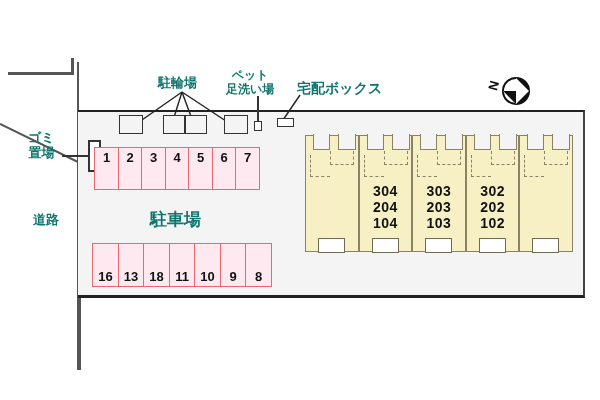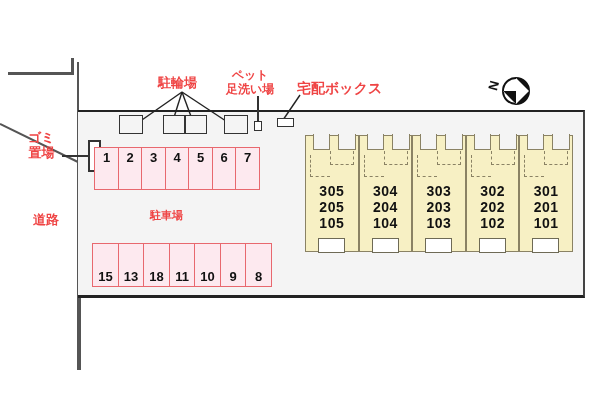--- a/index.html
+++ b/index.html
@@ -25,27 +25,27 @@
     position:absolute;left:77px;top:62px;width:2px;height:308px;
     background:#555;
   }
 
   
   .corner-h{position:absolute;left:8px;top:72px;width:66px;height:3px;background:#555;}
   .corner-v{position:absolute;left:71px;top:58px;width:3px;height:17px;background:#555;}
   .roadline-v{position:absolute;left:79px;top:152px;width:2px;height:218px;background:#555;}
 
   
-  .lbl{position:absolute;color:#ef4444;white-space:nowrap;font-weight:700;}
+  .lbl{position:absolute;color:#0f766e;white-space:nowrap;font-weight:700;}
   .lbl-gomi{left:28px;top:130px;font-size:13px;line-height:15px;letter-spacing:0px;text-align:right;}
   .lbl-road{left:33px;top:211px;font-size:13px;}
   .lbl-chuurin{left:158px;top:74px;font-size:13px;}
   .lbl-pet{left:226px;top:68px;font-size:12px;line-height:14px;text-align:center;}
   .lbl-takuhai{left:297px;top:80px;font-size:14px;}
-  .lbl-chuusha{left:150px;top:208px;font-size:11px;}
+  .lbl-chuusha{left:150px;top:208px;font-size:17px;}
 
   
   .gomi-leader{position:absolute;left:62px;top:155px;width:28px;height:2px;background:#333;}
   .gomi-box{
     position:absolute;left:88px;top:140px;width:13px;height:32px;
     background:#fff;border:2px solid #333;box-sizing:border-box;
   }
 
   
   .bike{
@@ -176,41 +176,36 @@
   <div class="stallrow row-top" id="row-top">
       <div class="stall">1</div>
       <div class="stall">2</div>
       <div class="stall">3</div>
       <div class="stall">4</div>
       <div class="stall">5</div>
       <div class="stall">6</div>
       <div class="stall">7</div>
     </div>
   <div class="stallrow row-bot" id="row-bot">
-      <div class="stall">15</div>
+      <div class="stall">16</div>
       <div class="stall">13</div>
       <div class="stall">18</div>
       <div class="stall">11</div>
       <div class="stall">10</div>
       <div class="stall">9</div>
       <div class="stall">8</div>
     </div>
 
   <div class="building" id="building">
       <div class="unit" style="left: 0px; width: 53.6px;">
         <div class="unit-body"></div>
         <div class="notch" style="left: 8px; width: 17px;"></div>
         <div class="notch" style="left: 33px; width: 18px;"></div>
         <div class="dash" style="left: 5px; top: 20px; width: 20px; height: 22px; border-bottom-width: 1.4px; border-left-width: 1.4px; border-right: none; border-top: none;"></div>
         <div class="dash" style="left: 25px; top: 16px; width: 24px; height: 14px; border-right-width: 1.4px; border-bottom-width: 1.4px; border-left-width: 1.4px; border-top: none;"></div>
-        <div class="unit-nums">
-          <div>305</div>
-          <div>205</div>
-          <div>105</div>
-        </div>
         <div class="entrance" style="left: 13px; width: 27px;"></div>
       </div>
       <div class="unit" style="left: 53.6px; width: 53.6px;">
         <div class="unit-body"></div>
         <div class="notch" style="left: 8px; width: 17px;"></div>
         <div class="notch" style="left: 33px; width: 18px;"></div>
         <div class="dash" style="left: 5px; top: 20px; width: 20px; height: 22px; border-bottom-width: 1.4px; border-left-width: 1.4px; border-right: none; border-top: none;"></div>
         <div class="dash" style="left: 25px; top: 16px; width: 24px; height: 14px; border-right-width: 1.4px; border-bottom-width: 1.4px; border-left-width: 1.4px; border-top: none;"></div>
         <div class="unit-nums">
           <div>304</div>
@@ -244,25 +239,20 @@
           <div>102</div>
         </div>
         <div class="entrance" style="left: 13px; width: 27px;"></div>
       </div>
       <div class="unit" style="left: 214.4px; width: 53.6px;">
         <div class="unit-body"></div>
         <div class="notch" style="left: 8px; width: 17px;"></div>
         <div class="notch" style="left: 33px; width: 18px;"></div>
         <div class="dash" style="left: 5px; top: 20px; width: 20px; height: 22px; border-bottom-width: 1.4px; border-left-width: 1.4px; border-right: none; border-top: none;"></div>
         <div class="dash" style="left: 25px; top: 16px; width: 24px; height: 14px; border-right-width: 1.4px; border-bottom-width: 1.4px; border-left-width: 1.4px; border-top: none;"></div>
-        <div class="unit-nums">
-          <div>301</div>
-          <div>201</div>
-          <div>101</div>
-        </div>
         <div class="entrance" style="left: 13px; width: 27px;"></div>
       </div>
     </div>
 
   <div class="compass">
     <svg width="30" height="30" viewBox="0 0 30 30">
       <circle cx="15" cy="15" r="13" fill="#fff" stroke="#111" stroke-width="2"></circle>
       <path d="M15 2 A13 13 0 0 1 15 28 Z" fill="#111"></path>
       <path d="M2 15 L28 15 L15 28 Z" fill="#fff"></path>
       <path d="M15 2 L28 15 L15 15 Z" fill="#fff"></path>

